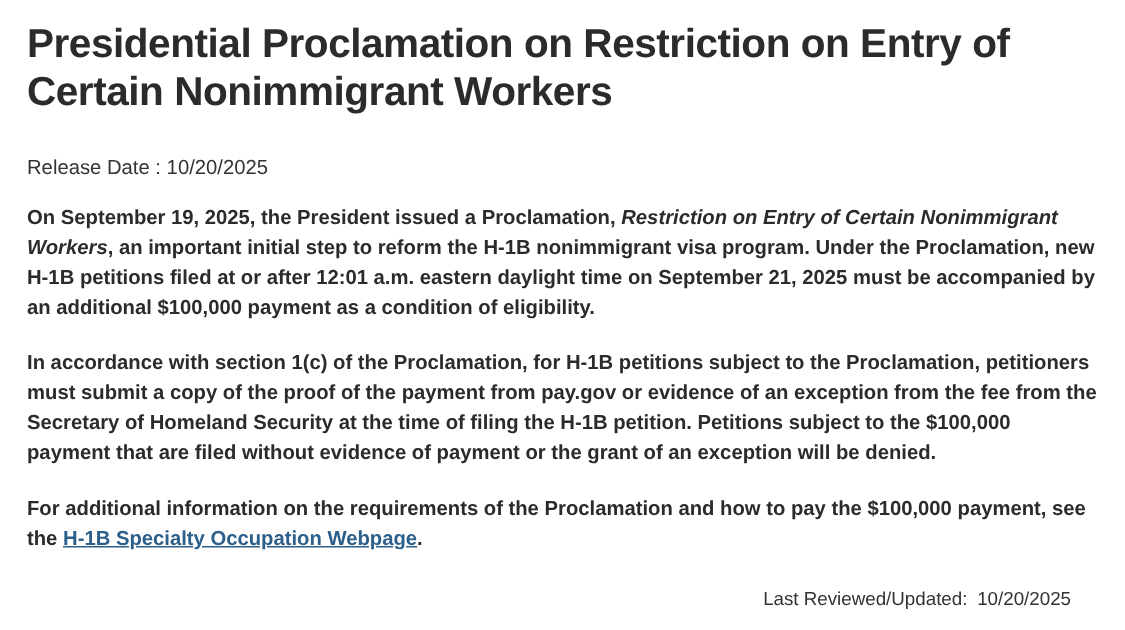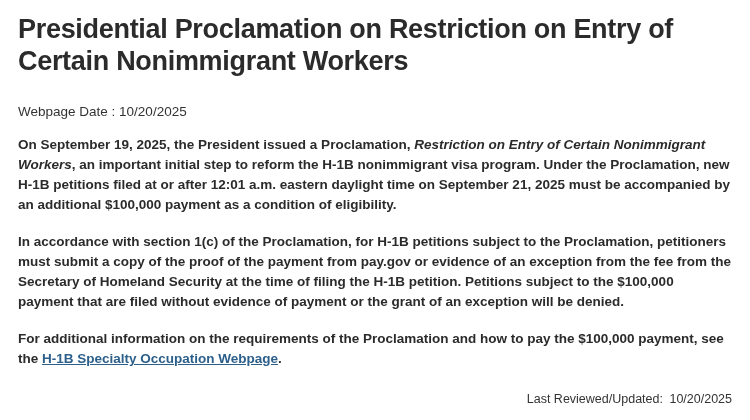--- a/index.html
+++ b/index.html
@@ -57,37 +57,37 @@
   }
   em {
     font-style: italic;
   }
   a.doc-link {
     color: #2c5f8a;
     text-decoration: underline;
   }
   .footer {
     position: absolute;
-    right: 18px;
+    right: 36px;
     bottom: 14px;
     font-size: 12.5px;
     color: #333333;
   }
   .footer-label { display: inline; }
   .footer-date { display: inline; margin-left: 3px; }
 </style>
 </head>
 <body>
 
 <div class="page">
 
   <h1 class="doc-title">Presidential Proclamation on Restriction on Entry of Certain Nonimmigrant Workers</h1>
 
   <div class="release-line">
-    <span class="release-label">Webpage Date :</span>
+    <span class="release-label">Release Date :</span>
     <span class="release-date">10/20/2025</span>
   </div>
 
   <div class="body-copy">
 
     <p><span>On September 19, 2025, the President issued a Proclamation, </span><em>Restriction on Entry of Certain Nonimmigrant Workers</em><span>, an important initial step to reform the H-1B nonimmigrant visa program. Under the Proclamation, new H-1B petitions filed at or after 12:01 a.m. eastern daylight time on September 21, 2025 must be accompanied by an additional $100,000 payment as a condition of eligibility.</span></p>
 
     <p>In accordance with section 1(c) of the Proclamation, for H-1B petitions subject to the Proclamation, petitioners must submit a copy of the proof of the payment from pay.gov or evidence of an exception from the fee from the Secretary of Homeland Security at the time of filing the H-1B petition. Petitions subject to the $100,000 payment that are filed without evidence of payment or the grant of an exception will be denied.</p>
 
     <p><span>For additional information on the requirements of the Proclamation and how to pay the $100,000 payment, see the </span><a class="doc-link" href="#">H-1B Specialty Occupation Webpage</a><span>.</span></p>

